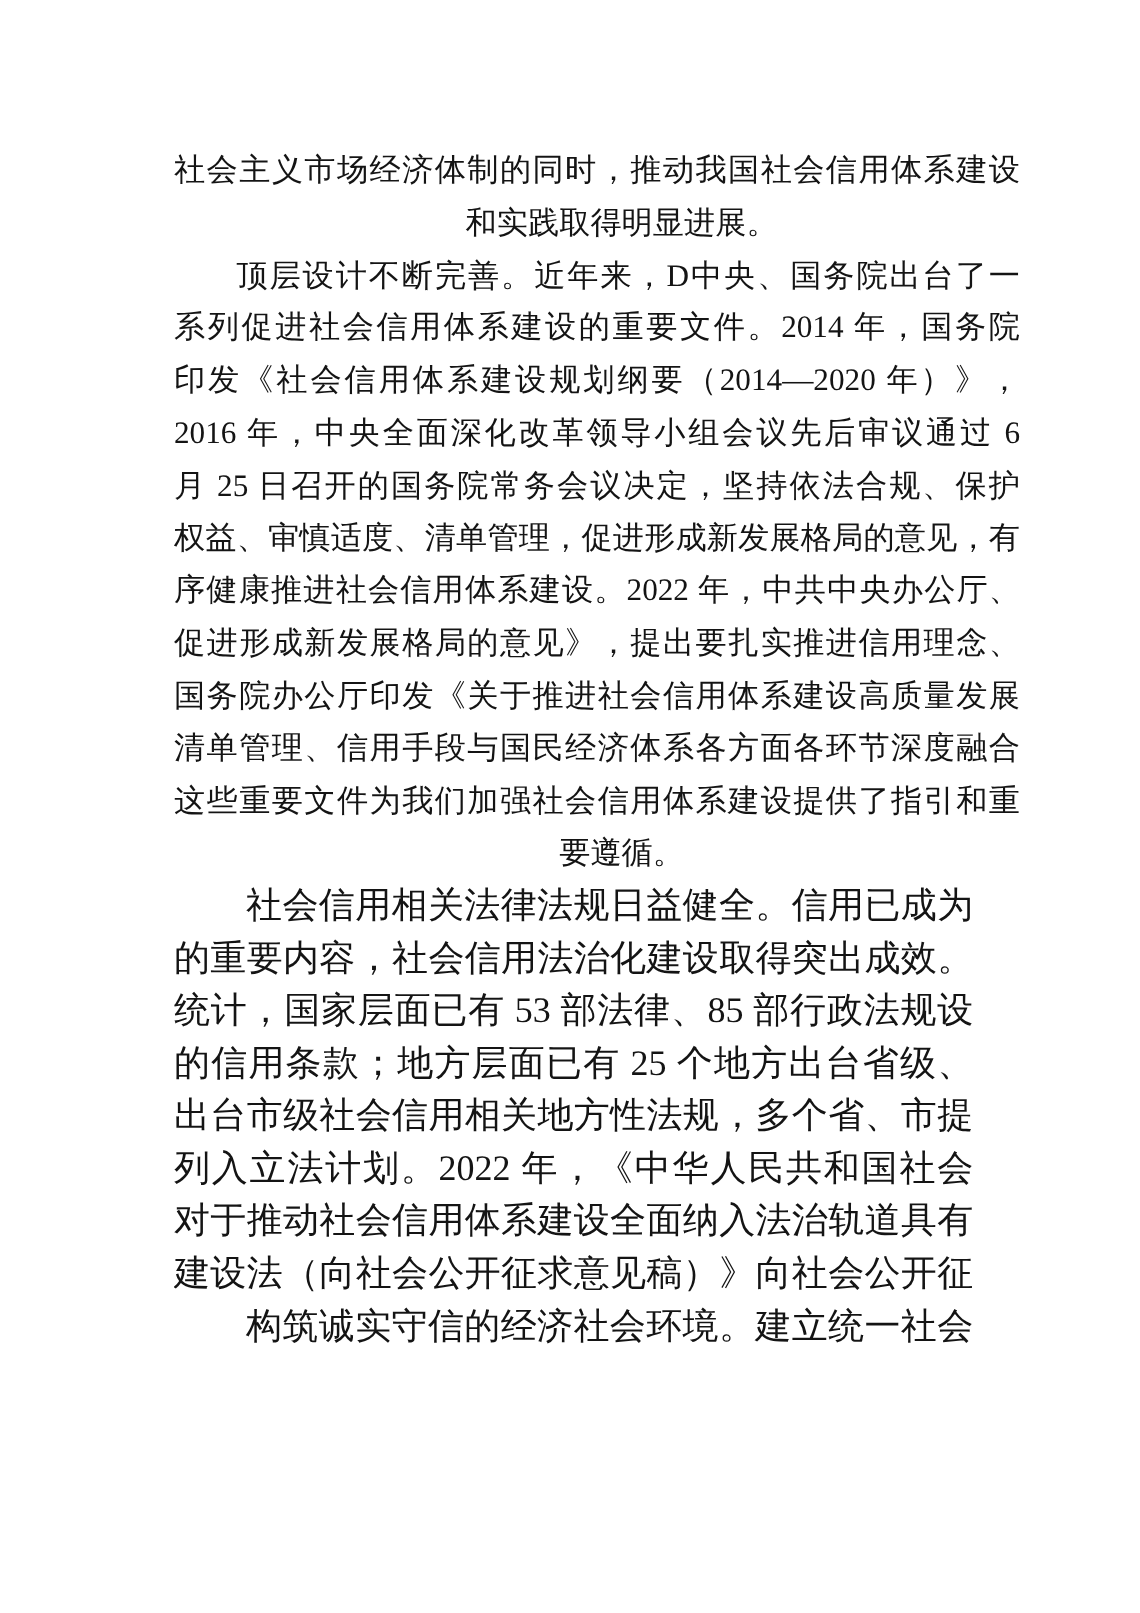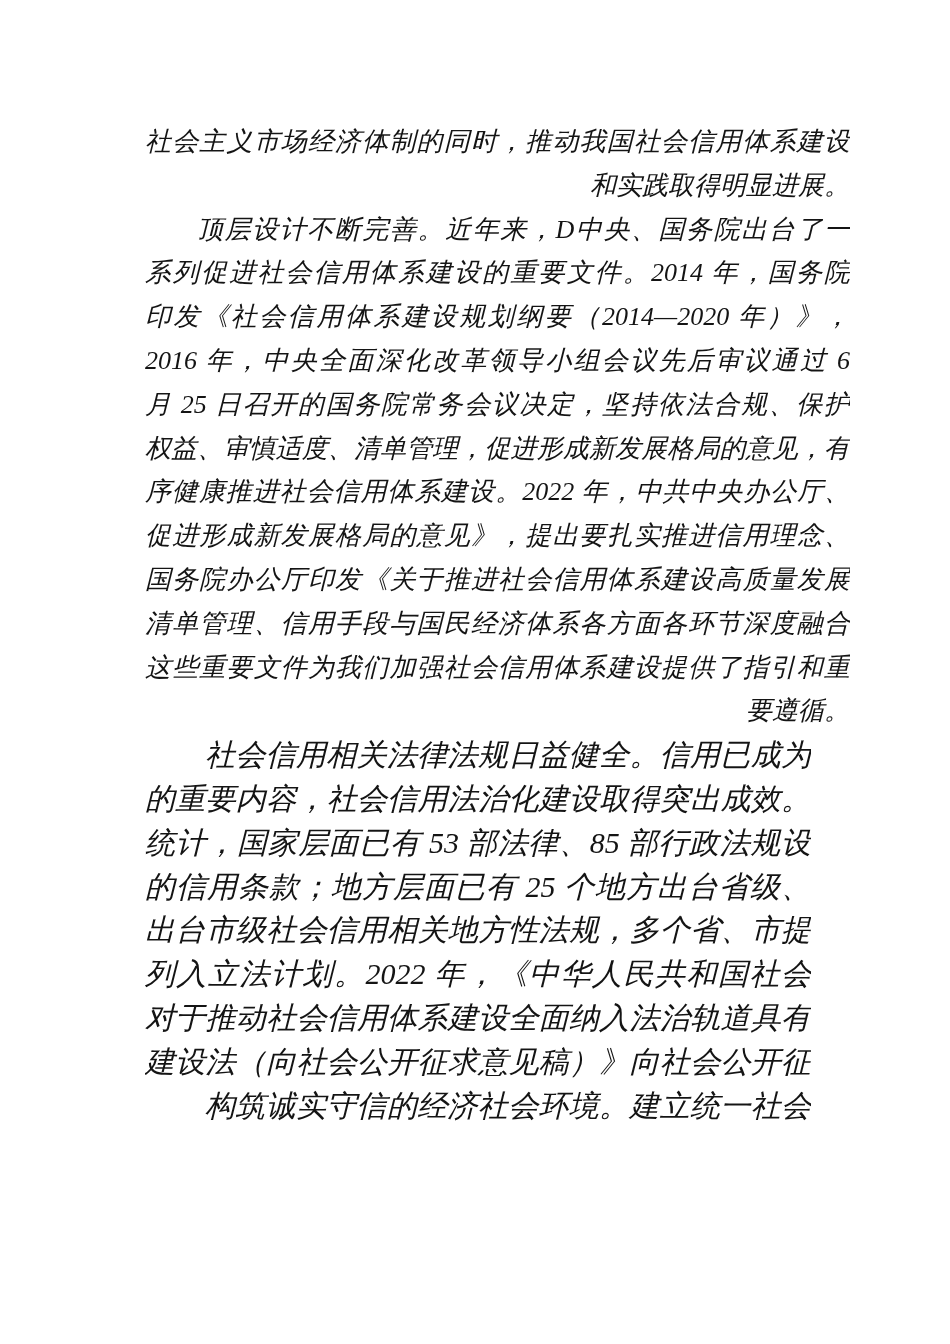--- a/index.html
+++ b/index.html
@@ -13,39 +13,38 @@
     height: 1344px;
     background: #ffffff;
     overflow: hidden;
     font-family: "Liberation Serif", "DejaVu Serif", serif;
     color: #141414;
   }
   .textblock {
     position: absolute;
     left: 145px;
     top: 120px;
-    font-style: italic;
   }
   .para { margin: 0; padding: 0; }
   
   .p-wide   { width: 705px; font-size: 26px; }
   
   .p-narrow { width: 666px; font-size: 30px; }
   .line {
     height: 43.8px;
     line-height: 43.8px;
     overflow: hidden;
   }
   .line.just {
     text-align: justify;
     text-align-last: justify;
     text-justify: inter-character;
   }
   .line.end {
-    text-align: right;
+    text-align: center;
     margin-left: 41px;
   }
   .line.indent {
     text-indent: 2em;
   }
 </style>
 </head>
 <body>
 
 <div class="page">

